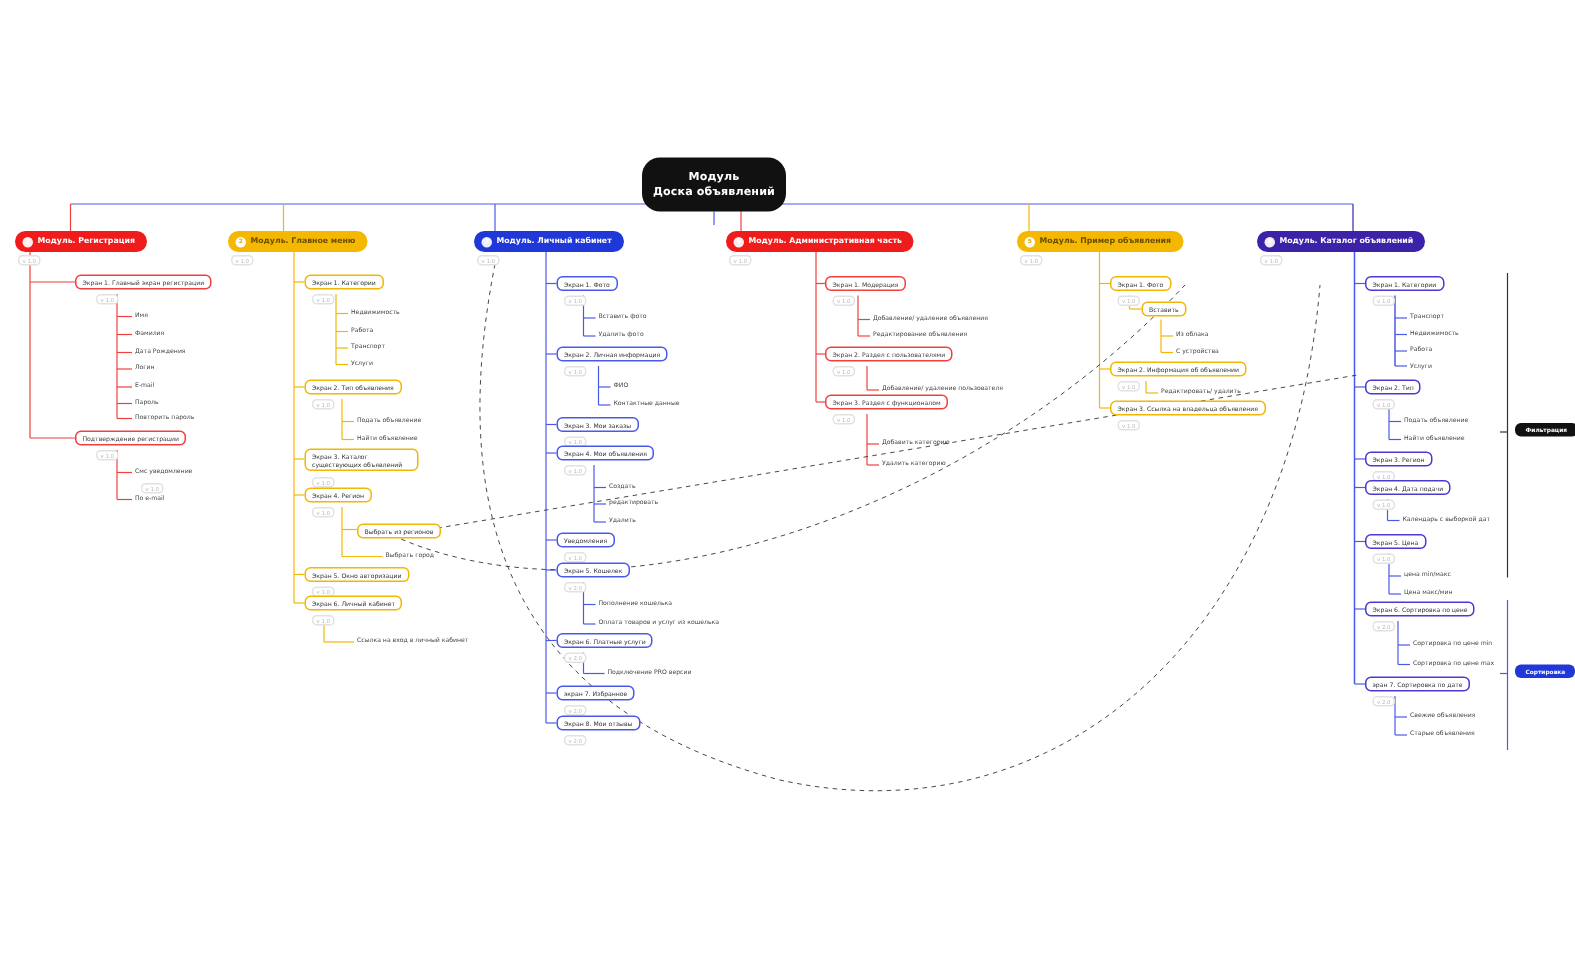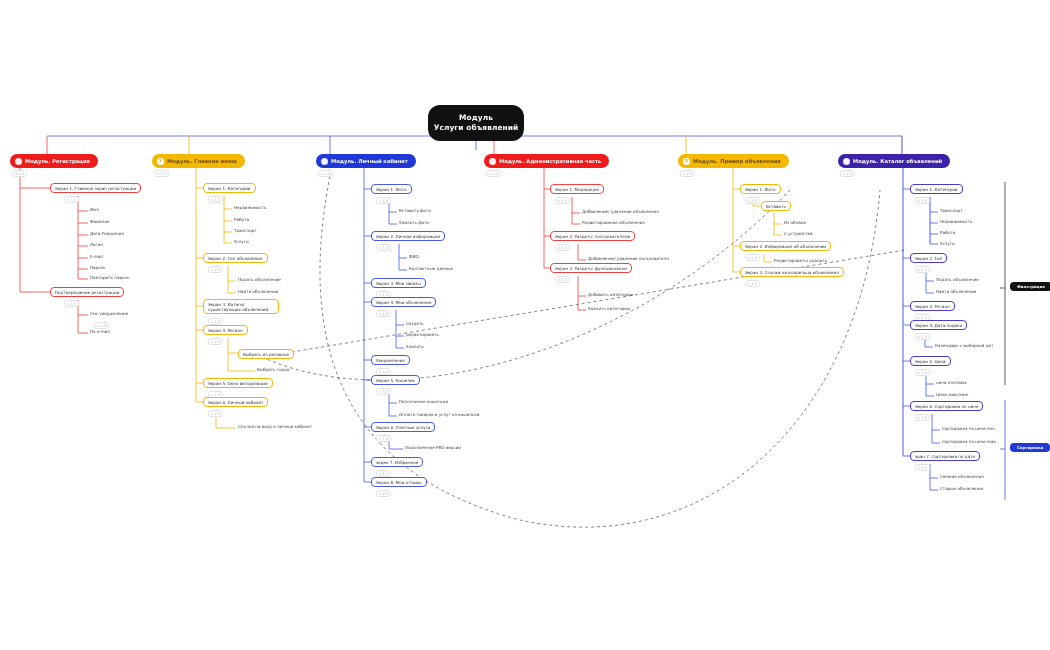--- a/index.html
+++ b/index.html
@@ -185,21 +185,21 @@
     <line x1="1005" y1="400" x2="1005" y2="500" stroke="#4a5ae8" stroke-width=".8"></line>
     <line x1="1000" y1="449" x2="1005" y2="449" stroke="#4a5ae8" stroke-width=".8"></line>
 
     <path d="M 330 176 C 300 330 330 470 520 520 C 700 560 860 430 880 190" fill="none" stroke="#333" stroke-width=".6" stroke-dasharray="3 3"></path>
     <path d="M 262 357 L 905 250" fill="none" stroke="#333" stroke-width=".6" stroke-dasharray="3 3"></path>
     <path d="M 262 357 C 400 420 640 350 790 190" fill="none" stroke="#333" stroke-width=".6" stroke-dasharray="3 3"></path>
   </svg>
 
   <div class="root">
     <span>Модуль</span>
-    <span>Услуги объявлений</span>
+    <span>Доска объявлений</span>
   </div>
 
   <div class="modhead" style="left:10px;top:154px;background:#f01c1c;">
     <span class="dot">1</span>
     <span>Модуль. Регистрация</span>
   </div>
   <div class="ver" style="left:12px;top:170px;">v 1.0</div>
 
   <div class="modhead yellow" style="left:152px;top:154px;background:#f5b800;">
     <span class="dot">2</span>

